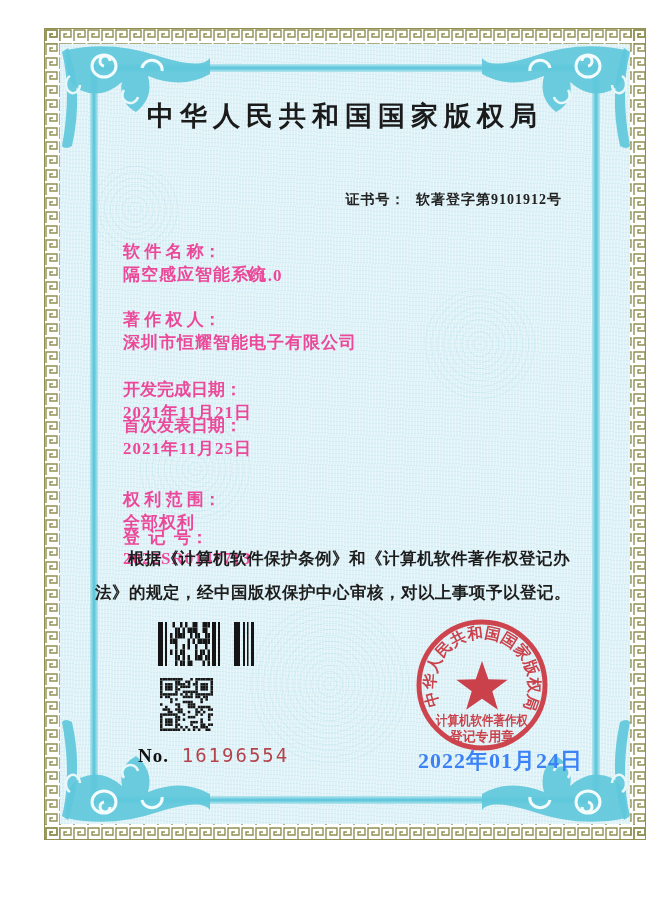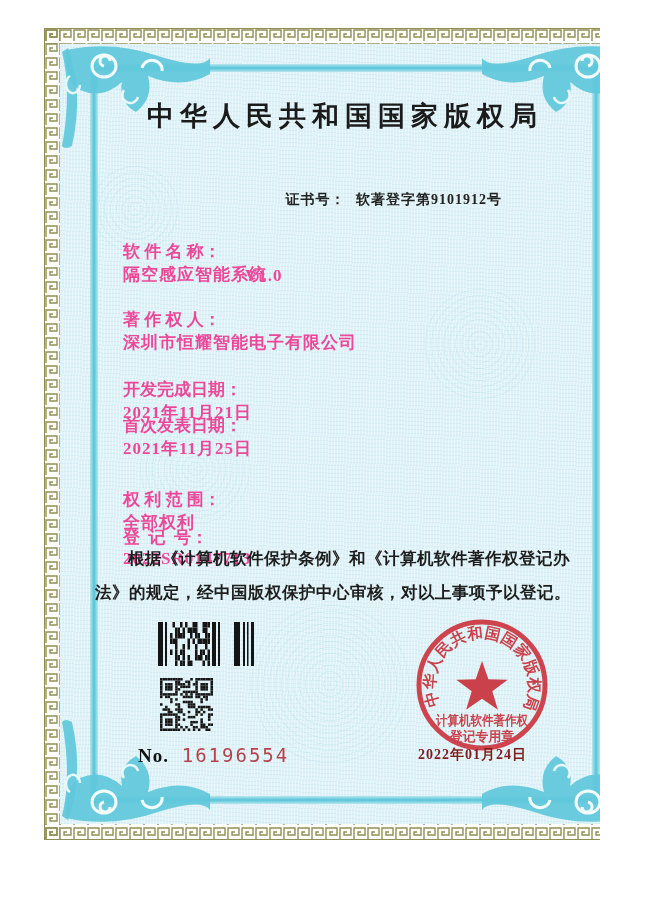--- a/index.html
+++ b/index.html
@@ -1,16 +1,16 @@
 <!DOCTYPE html>
 <html><head>
 <meta charset="utf-8">
 <style>
   html,body{margin:0;padding:0;background:#ffffff;}
-  .page{position:relative;width:600px;height:900px;background:#ffffff;overflow:hidden;
+  .page{position:relative;width:660px;height:900px;background:#ffffff;overflow:hidden;
         font-family:"Liberation Serif","DejaVu Serif",serif;}
   
   .greek-frame{position:absolute;left:44px;top:28px;}
   .paper{position:absolute;left:60px;top:44px;width:570px;height:780px;
          background:#dff2f7;
          background-image:
            repeating-linear-gradient(92deg, rgba(255,255,255,.35) 0 1px, rgba(255,255,255,0) 1px 3px),
            repeating-linear-gradient(3deg, rgba(140,205,225,.14) 0 1px, rgba(140,205,225,0) 1px 4px);}
   .rosette{position:absolute;border-radius:50%;
            background:repeating-radial-gradient(circle, rgba(105,195,215,.16) 0 1px, rgba(105,195,215,0) 1px 6px);
@@ -28,21 +28,21 @@
           font-size:33px;font-weight:bold;letter-spacing:7px;color:#161616;}
   .certno{position:absolute;right:98px;top:191px;font-size:14px;font-weight:bold;color:#222;letter-spacing:1px;}
   .row{position:absolute;left:106px;font-size:17px;font-weight:bold;color:#ec4899;white-space:pre;font-family:Liberation Serif, serif;}
   .row .lbl{display:inline-block;min-width:122px;}
   .row .val{letter-spacing:1px;}
   .statement{position:absolute;left:95px;top:542px;width:480px;font-size:16.5px;line-height:34px;
              font-weight:bold;color:#1d1d1d;text-indent:2em;letter-spacing:.5px;}
   .serial{position:absolute;left:138px;top:744px;font-size:19px;color:#111;}
   .serial .no{font-weight:bold;letter-spacing:1px;}
   .serial .num{font-family:"DejaVu Sans Mono","Liberation Mono",monospace;color:#b5434c;letter-spacing:2px;margin-left:8px;}
-  .date{position:absolute;left:418px;top:746px;font-size:14px;font-weight:bold;color:#7f1d1d;letter-spacing:1px;}
+  .date{position:absolute;left:418px;top:746px;font-size:22px;font-weight:bold;color:#3b82f6;letter-spacing:1px;}
   
   .barcode{position:absolute;left:158px;top:622px;}
   .qrcode{position:absolute;left:160px;top:678px;}
   .seal{position:absolute;left:397px;top:600px;}
 </style>
 </head>
 <body>
 
 <div class="page">
 

